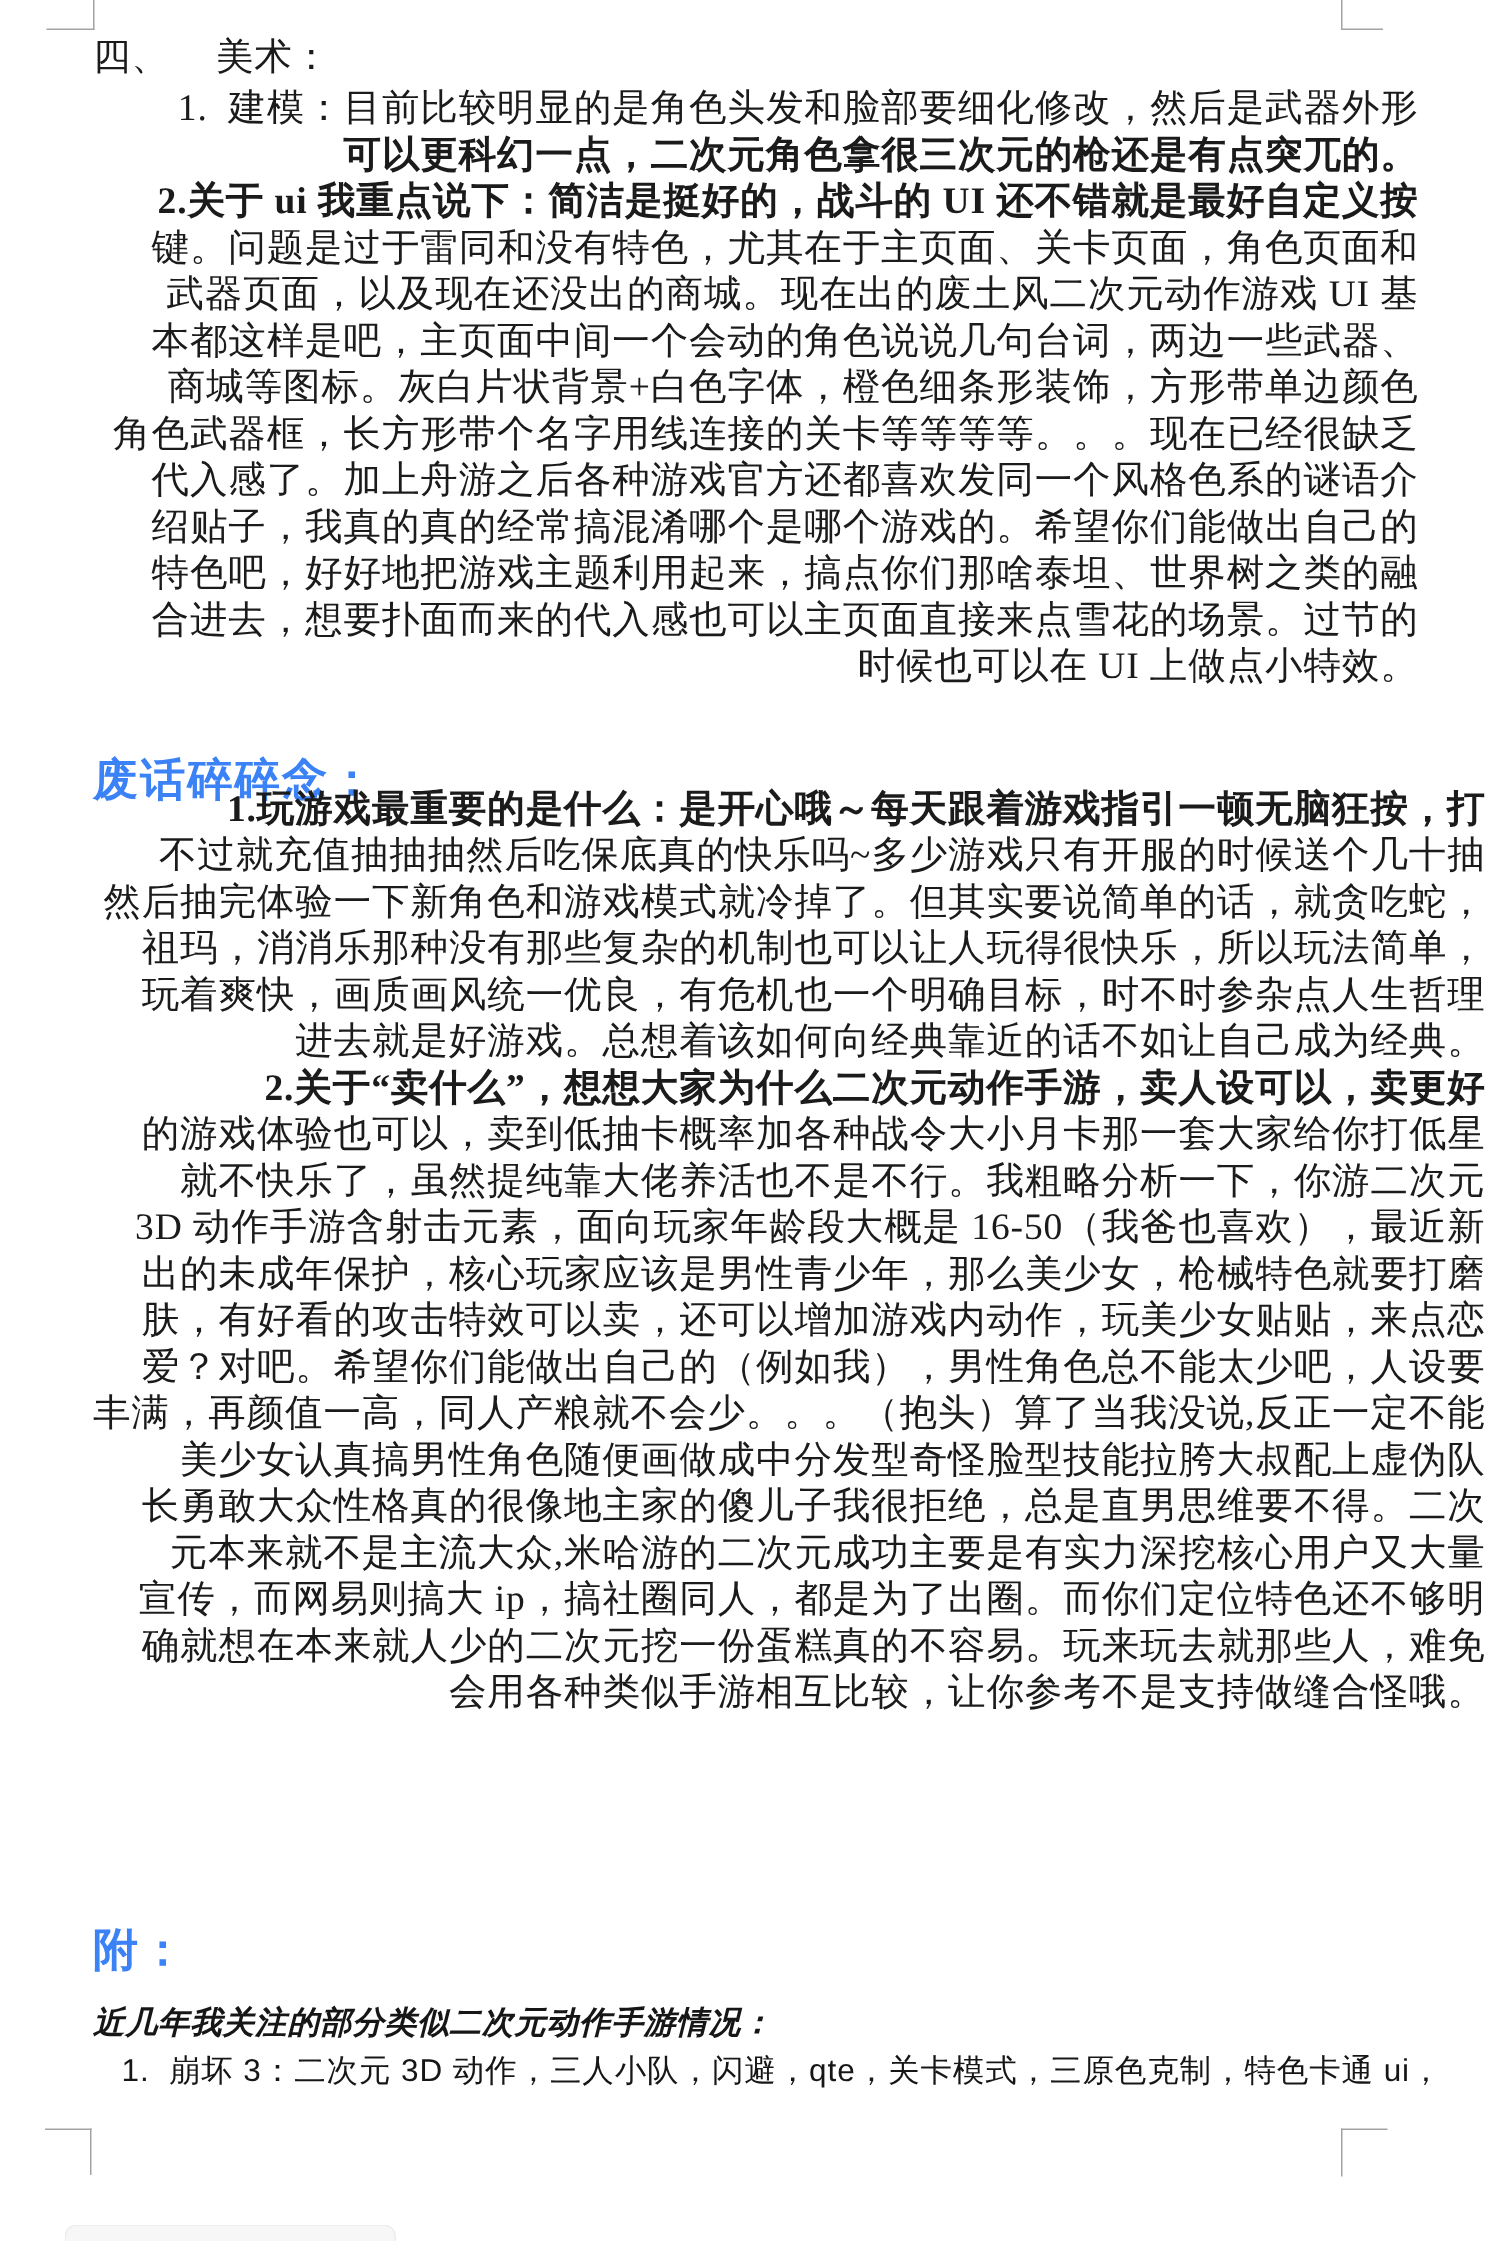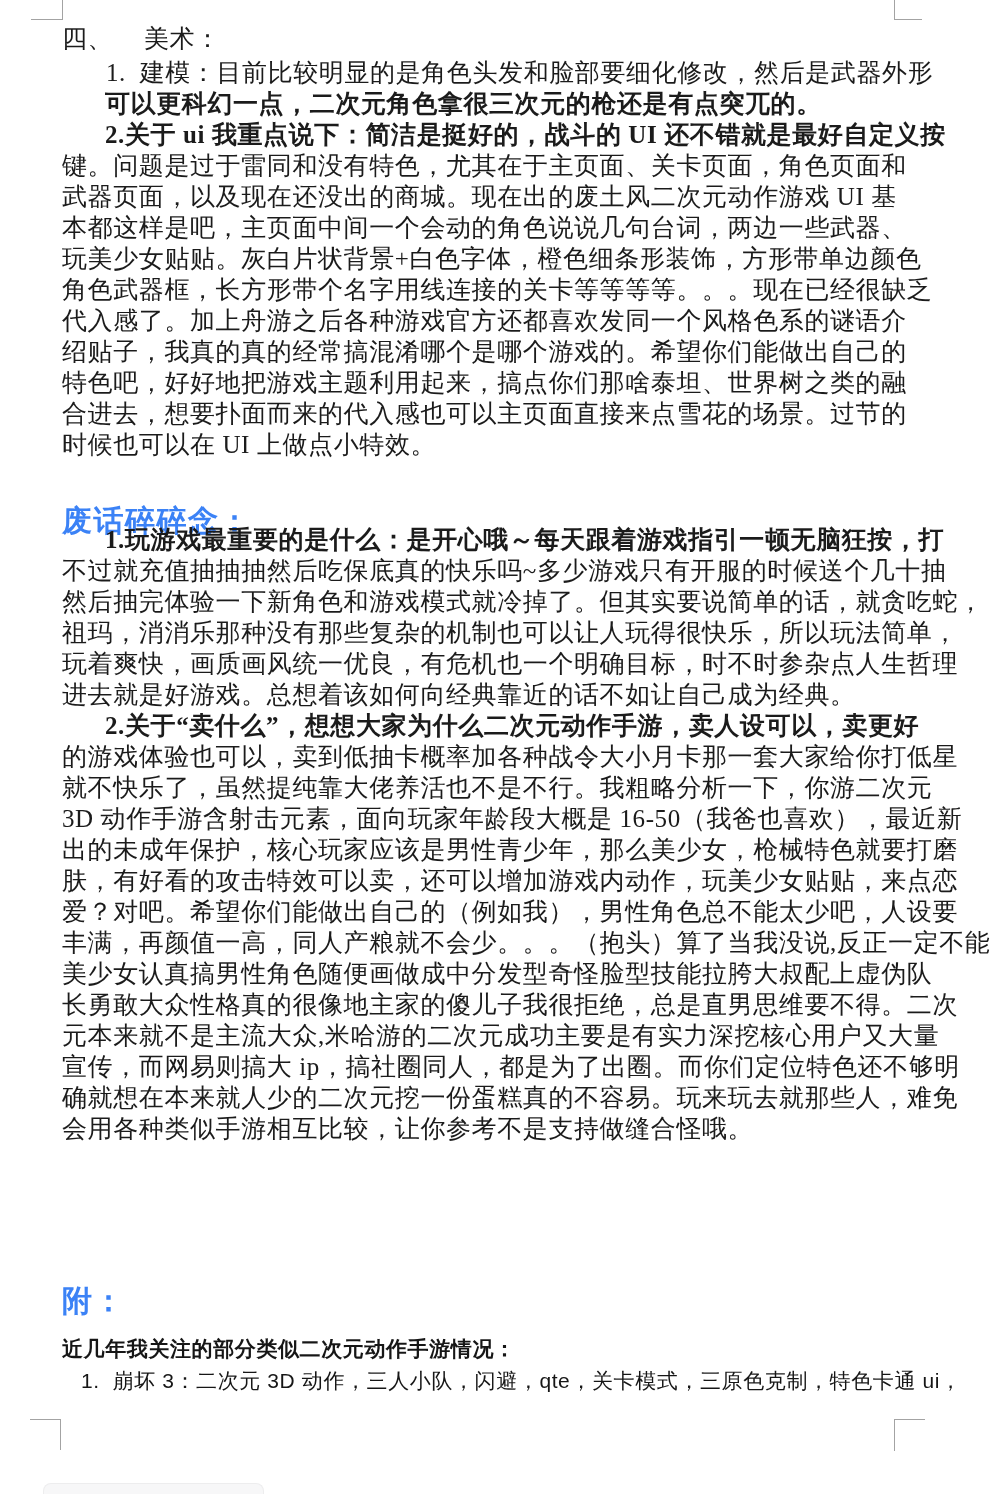--- a/index.html
+++ b/index.html
@@ -2,21 +2,21 @@
 <html><head>
 <meta charset="utf-8">
 <style>
   :root { --cm: #a3a3a3; }
   html,body { margin:0; padding:0; }
   body {
     width:996px; height:1494px; overflow:hidden; background:#ffffff;
   }
   .page {
     position:relative; width:996px; height:1170px; background:#ffffff;
-    font-family:"Liberation Serif","DejaVu Serif",serif; color:#1b1b1b;
+    font-family:"Liberation Serif","DejaVu Serif",serif; color:#1b1b1b;text-align:right;
   }
   
   .mark { position:absolute; }
   #mark-tl { left:31px;  top:0;       width:31px; height:19px; border-right:1px solid var(--cm); border-bottom:1px solid var(--cm); }
   #mark-tr { left:894px; top:0;       width:27px; height:19px; border-left:1px solid var(--cm);  border-bottom:1px solid var(--cm); }
   #mark-bl { left:30px;  top:1419px;  width:30px; height:30px; border-right:1px solid var(--cm); border-top:1px solid var(--cm); }
   #mark-br { left:894px; top:1419px;  width:30px; height:31px; border-left:1px solid var(--cm);  border-top:1px solid var(--cm); }
 
   .abs { position:absolute; left:62px; }
 
@@ -32,21 +32,21 @@
   .fl   { padding-left:0; }
 
   .h2 {
     margin:0; font-family:"Liberation Sans","DejaVu Sans",sans-serif;
     font-weight:bold; font-size:30px; line-height:40px; letter-spacing:1.5px; color:#3b82f6;
   }
   #rant-heading     { top:501px; }
   #appendix-heading { top:1281px; }
 
   .sans  { font-family:"Liberation Sans","DejaVu Sans",sans-serif; font-size:21px; line-height:28px; letter-spacing:0.6px; white-space:pre; color:#161616; }
-  .sbold { font-weight:bold; }
+  .sbold { font-weight:bold;font-style:italic; }
   #appendix-subtitle { top:1335px; }
   #appendix-item     { top:1367px;margin-left:19px; }
 
   #bottom-bar {
     position:absolute; left:43px; top:1483px; width:219px; height:14px;
     background:#f7f7f8; border:1px solid #ededee; border-bottom:none;
     border-radius:8px 8px 0 0;
   }
 </style>
 </head>
@@ -61,21 +61,21 @@
 
   <div class="abs" id="art-heading"><span>四、</span><span class="ht">美术：</span></div>
 
   <div class="abs" id="art-lines">
       <div class="ln list">1.  建模：目前比较明显的是角色头发和脸部要细化修改，然后是武器外形</div>
       <div class="ln ind">可以更科幻一点，二次元角色拿很三次元的枪还是有点突兀的。</div>
       <div class="ln ind">2.关于 ui 我重点说下：简洁是挺好的，战斗的 UI 还不错就是最好自定义按</div>
       <div class="ln fl">键。问题是过于雷同和没有特色，尤其在于主页面、关卡页面，角色页面和</div>
       <div class="ln fl">武器页面，以及现在还没出的商城。现在出的废土风二次元动作游戏 UI 基</div>
       <div class="ln fl">本都这样是吧，主页面中间一个会动的角色说说几句台词，两边一些武器、</div>
-      <div class="ln fl">玩美少女贴贴。灰白片状背景+白色字体，橙色细条形装饰，方形带单边颜色</div>
+      <div class="ln fl">商城等图标。灰白片状背景+白色字体，橙色细条形装饰，方形带单边颜色</div>
       <div class="ln fl">角色武器框，长方形带个名字用线连接的关卡等等等等。。。现在已经很缺乏</div>
       <div class="ln fl">代入感了。加上舟游之后各种游戏官方还都喜欢发同一个风格色系的谜语介</div>
       <div class="ln fl">绍贴子，我真的真的经常搞混淆哪个是哪个游戏的。希望你们能做出自己的</div>
       <div class="ln fl">特色吧，好好地把游戏主题利用起来，搞点你们那啥泰坦、世界树之类的融</div>
       <div class="ln fl">合进去，想要扑面而来的代入感也可以主页面直接来点雪花的场景。过节的</div>
       <div class="ln fl">时候也可以在 UI 上做点小特效。</div>
     </div>
 
   <h2 class="abs h2" id="rant-heading">废话碎碎念：</h2>
 

